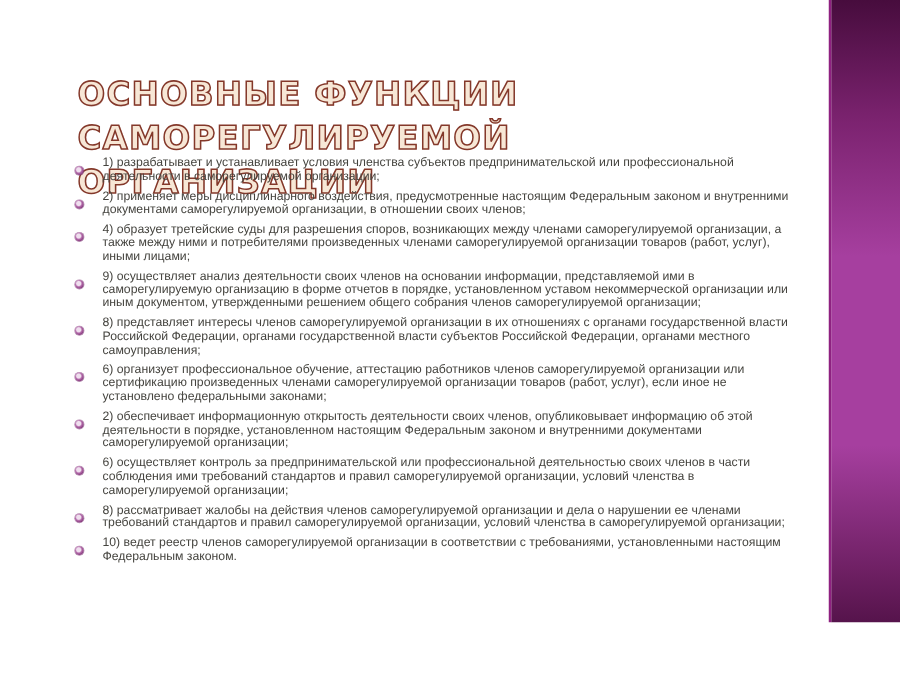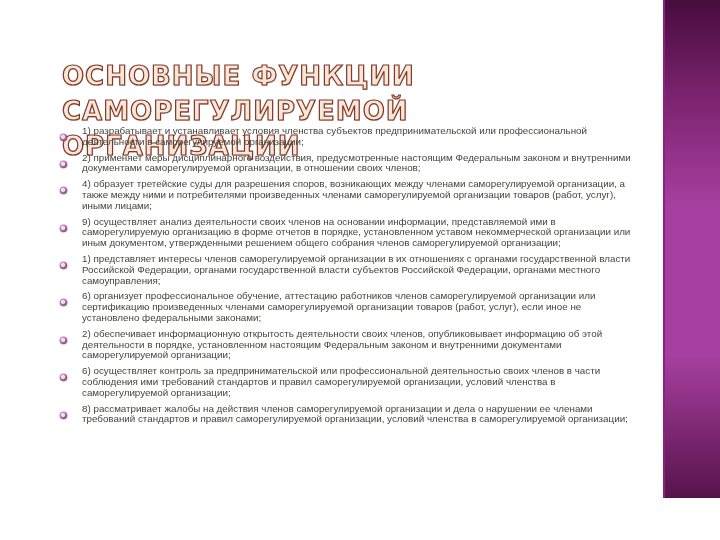--- a/index.html
+++ b/index.html
@@ -114,34 +114,38 @@
       <li>
         <span class="bullet"><span class="bullet-dot"></span></span>
         <span class="item-text">4) образует третейские суды для разрешения споров, возникающих между членами саморегулируемой организации, а также между ними и потребителями произведенных членами саморегулируемой организации товаров (работ, услуг), иными лицами;</span>
       </li>
       <li>
         <span class="bullet"><span class="bullet-dot"></span></span>
         <span class="item-text">9) осуществляет анализ деятельности своих членов на основании информации, представляемой ими в саморегулируемую организацию в форме отчетов в порядке, установленном уставом некоммерческой организации или иным документом, утвержденными решением общего собрания членов саморегулируемой организации;</span>
       </li>
       <li>
         <span class="bullet"><span class="bullet-dot"></span></span>
-        <span class="item-text">1) представляет интересы членов саморегулируемой организации в их отношениях с органами государственной власти Российской Федерации, органами государственной власти субъектов Российской Федерации, органами местного самоуправления;</span>
+        <span class="item-text">8) представляет интересы членов саморегулируемой организации в их отношениях с органами государственной власти Российской Федерации, органами государственной власти субъектов Российской Федерации, органами местного самоуправления;</span>
       </li>
       <li>
         <span class="bullet"><span class="bullet-dot"></span></span>
         <span class="item-text">6) организует профессиональное обучение, аттестацию работников членов саморегулируемой организации или сертификацию произведенных членами саморегулируемой организации товаров (работ, услуг), если иное не установлено федеральными законами;</span>
       </li>
       <li>
         <span class="bullet"><span class="bullet-dot"></span></span>
         <span class="item-text">2) обеспечивает информационную открытость деятельности своих членов, опубликовывает информацию об этой деятельности в порядке, установленном настоящим Федеральным законом и внутренними документами саморегулируемой организации;</span>
       </li>
       <li>
         <span class="bullet"><span class="bullet-dot"></span></span>
         <span class="item-text">6) осуществляет контроль за предпринимательской или профессиональной деятельностью своих членов в части соблюдения ими требований стандартов и правил саморегулируемой организации, условий членства в саморегулируемой организации;</span>
       </li>
       <li>
         <span class="bullet"><span class="bullet-dot"></span></span>
         <span class="item-text">8) рассматривает жалобы на действия членов саморегулируемой организации и дела о нарушении ее членами требований стандартов и правил саморегулируемой организации, условий членства в саморегулируемой организации;</span>
       </li>
+      <li>
+        <span class="bullet"><span class="bullet-dot"></span></span>
+        <span class="item-text">10) ведет реестр членов саморегулируемой организации в соответствии с требованиями, установленными настоящим Федеральным законом.</span>
+      </li>
     </ul>
   </div>
 
 </div>
 
 </body></html>

